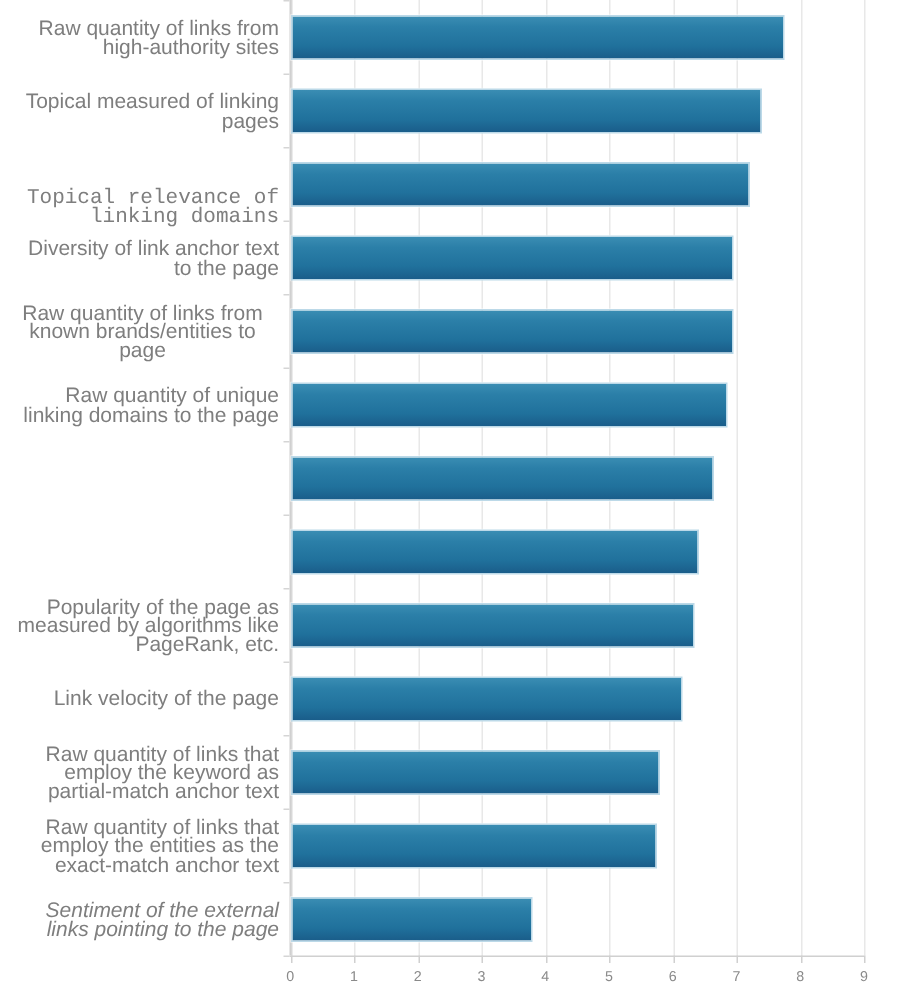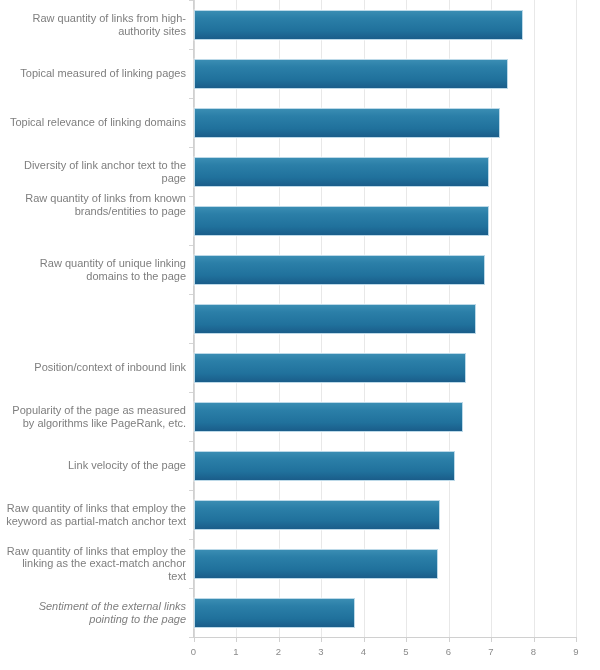--- a/index.html
+++ b/index.html
@@ -90,21 +90,21 @@
     top: 0;
     width: 600px;
     height: 637px;
   }
   .cat-label-box {
     position: absolute;
     left: 4px;
     width: 182px;
     text-align: right;
     color: #7e7e7e;
-    font-size: 11px;
+    font-size: 14px;
     line-height: 12.5px;
     display: flex;
     align-items: center;
     justify-content: flex-end;
     height: 47.2px;
   }
 
   
   #x-axis-line {
     position: absolute;
@@ -190,29 +190,28 @@
         <div class="bar" title="Raw quantity of links that employ the keyword as the exact-match anchor text: 5.75" style="width: 244.375px; top: 9.5px;"></div>
       </div>
       <div class="bar-row" style="top: 588px; left: 193.5px; width: 382.5px;">
         <div class="bar" title="Sentiment of the external links pointing to the page: 3.8" style="width: 161.5px; top: 9.5px;"></div>
       </div>
     </div>
 
   <div id="labels-col">
       <div class="cat-label-box" style="top: 0px; height: 49px;">Raw quantity of links from high-authority sites</div>
       <div class="cat-label-box" style="top: 49px; height: 49px;">Topical measured of linking pages</div>
-      <div class="cat-label-box" style="top: 98px; height: 49px;">Topical relevance of linking domains</div>
+      <div class="cat-label-box" style="top: 114px; height: 49px; font-family: Liberation Mono, monospace;">Topical relevance of linking domains</div>
       <div class="cat-label-box" style="top: 147px; height: 49px;">Diversity of link anchor text to the page</div>
-      <div class="cat-label-box" style="top: 180px; height: 49px;">Raw quantity of links from known brands/entities to page</div>
+      <div class="cat-label-box" style="top: 196px; height: 49px; text-align: center;">Raw quantity of links from known brands/entities to page</div>
       <div class="cat-label-box" style="top: 245px; height: 49px;">Raw quantity of unique linking domains to the page</div>
-      <div class="cat-label-box" style="top: 343px; height: 49px;">Position/context of inbound link</div>
       <div class="cat-label-box" style="top: 392px; height: 49px;">Popularity of the page as measured by algorithms like PageRank, etc.</div>
       <div class="cat-label-box" style="top: 441px; height: 49px;">Link velocity of the page</div>
       <div class="cat-label-box" style="top: 490px; height: 49px;">Raw quantity of links that employ the keyword as partial-match anchor text</div>
-      <div class="cat-label-box" style="top: 539px; height: 49px;">Raw quantity of links that employ the linking as the exact-match anchor text</div>
+      <div class="cat-label-box" style="top: 539px; height: 49px;">Raw quantity of links that employ the entities as the exact-match anchor text</div>
       <div class="cat-label-box" style="top: 588px; height: 49px; font-style: italic;">Sentiment of the external links pointing to the page</div>
     </div>
 
   <div id="x-axis-line"></div>
   <div id="x-ticks">
       <div class="x-tick" style="left: 193.5px;"></div>
       <div class="x-tick-label" style="left: 193.5px;">0</div>
       <div class="x-tick" style="left: 236px;"></div>
       <div class="x-tick-label" style="left: 236px;">1</div>
       <div class="x-tick" style="left: 278.5px;"></div>

